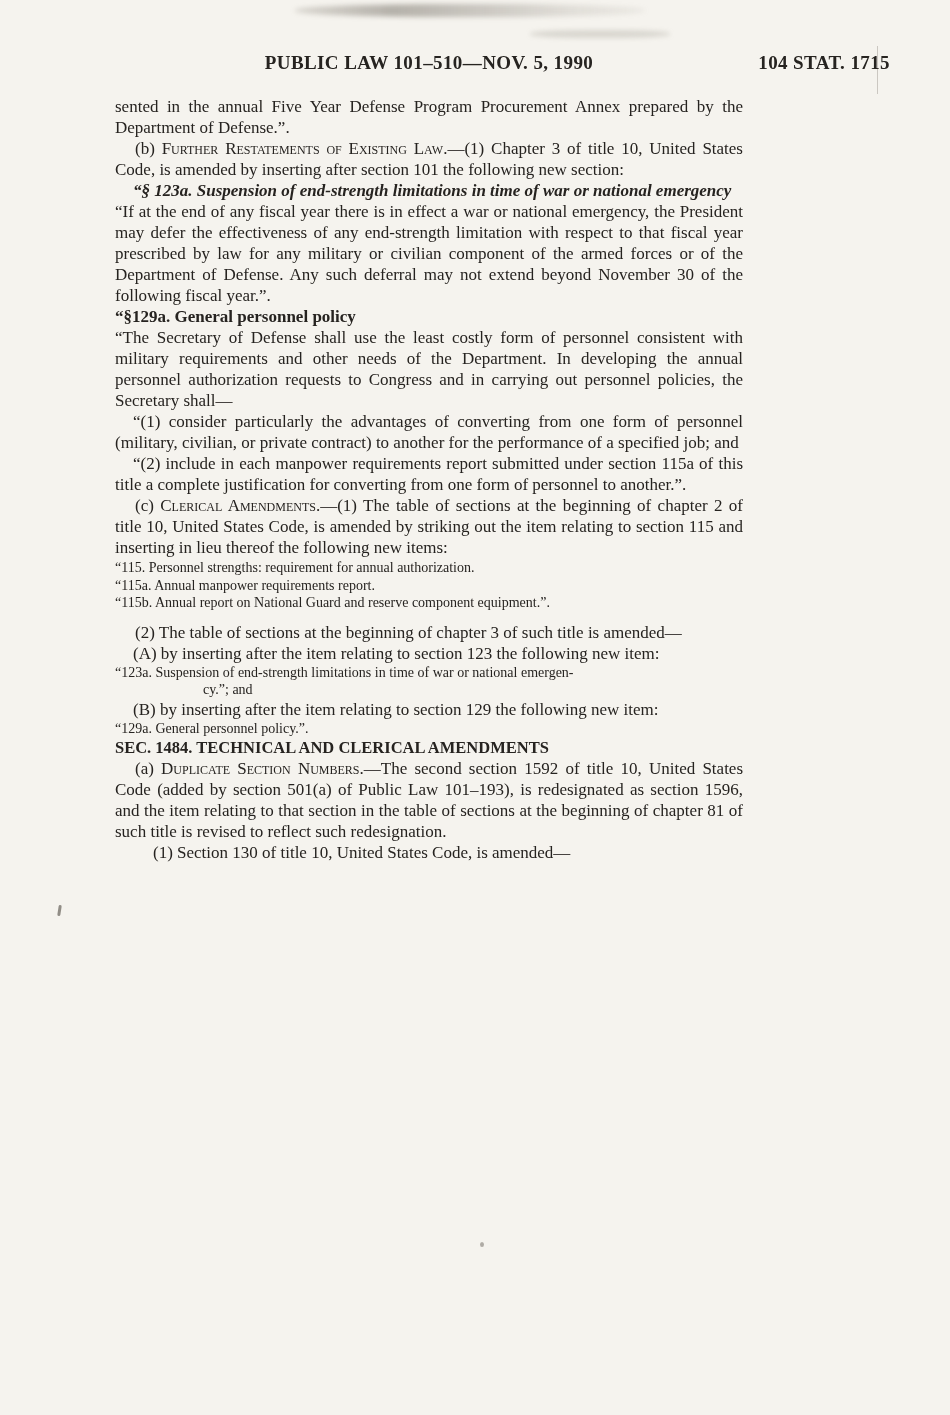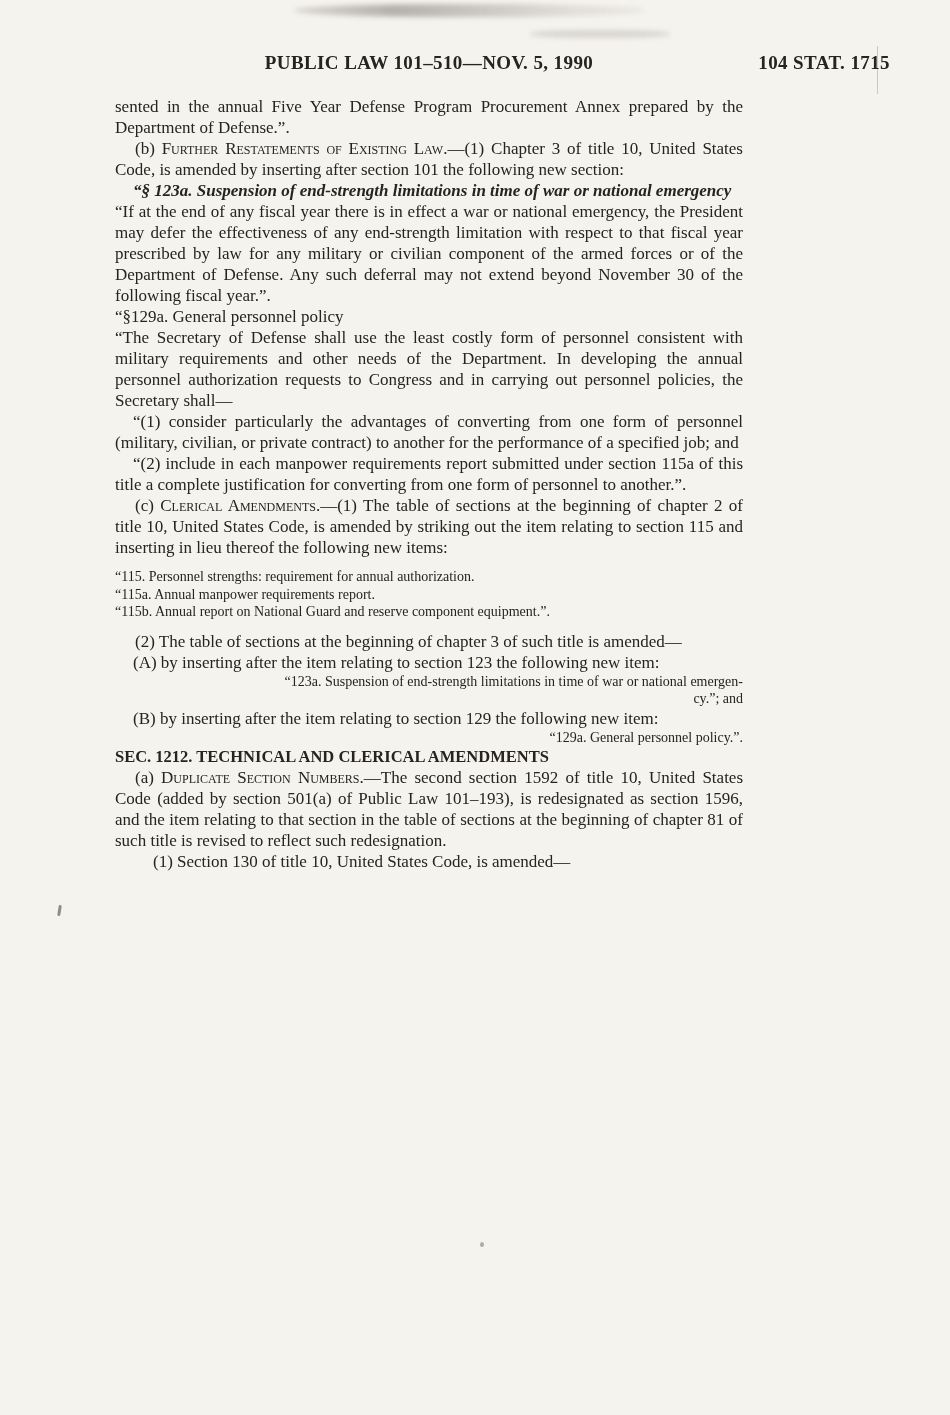--- a/index.html
+++ b/index.html
@@ -83,42 +83,42 @@
 
   .stat-heading {
     font-weight: bold;
     text-align: left;
     padding-left: 118px;
     text-indent: -100px;
     margin: 9px 0 8px 0;
     font-style: italic;
   }
   .stat-heading-single {
-    font-weight: normal;
+    font-weight: bold;
     text-align: left;
     margin: 9px 0 8px 0;
   }
   .clause {
     margin-left: 30px;
     text-indent: 18px;
   }
   .toc-block {
     font-size: 14px;
     line-height: 17.5px;
     text-align: left;
-    margin: 10px 0 10px 0;
+    margin: 1px 0 10px 0;
   }
   .toc-block p {
     padding-left: 26px;
     text-indent: -26px;
   }
   .item-small {
     font-size: 14px;
     line-height: 17.5px;
-    text-align: right;
+    text-align: left;
     margin: 9px 0 9px 0;
     padding-left: 88px;
     text-indent: -88px;
   }
   .sec-heading {
     font-weight: bold;
     font-size: 16.5px;
     text-align: left;
     margin: 13px 0 11px 0;
   }
@@ -170,21 +170,21 @@
     <p class="indent1">(2) The table of sections at the beginning of chapter 3 of such title is amended—</p>
 
     <p class="clause">(A) by inserting after the item relating to section 123 the following new item:</p>
 
     <p class="item-small"><span>“123a. Suspension of end-strength limitations in time of war or national emergen-</span><br><span>cy.”; and</span></p>
 
     <p class="clause">(B) by inserting after the item relating to section 129 the following new item:</p>
 
     <p class="item-small">“129a. General personnel policy.”.</p>
 
-    <p class="sec-heading">SEC. 1212. TECHNICAL AND CLERICAL AMENDMENTS</p>
+    <p class="sec-heading">SEC. 1484. TECHNICAL AND CLERICAL AMENDMENTS</p>
 
     <p class="indent1"><span>(a) </span><span class="sc">Duplicate Section Numbers</span><span>.—The second section 1592 of title 10, United States Code (added by section 501(a) of Public Law 101–193), is redesignated as section 1596, and the item relating to that section in the table of sections at the beginning of chapter 81 of such title is revised to reflect such redesignation.</span></p>
 
 
     <p class="indent2">(1) Section 130 of title 10, United States Code, is amended—</p>
 
   </div>
 
 </div>
 

